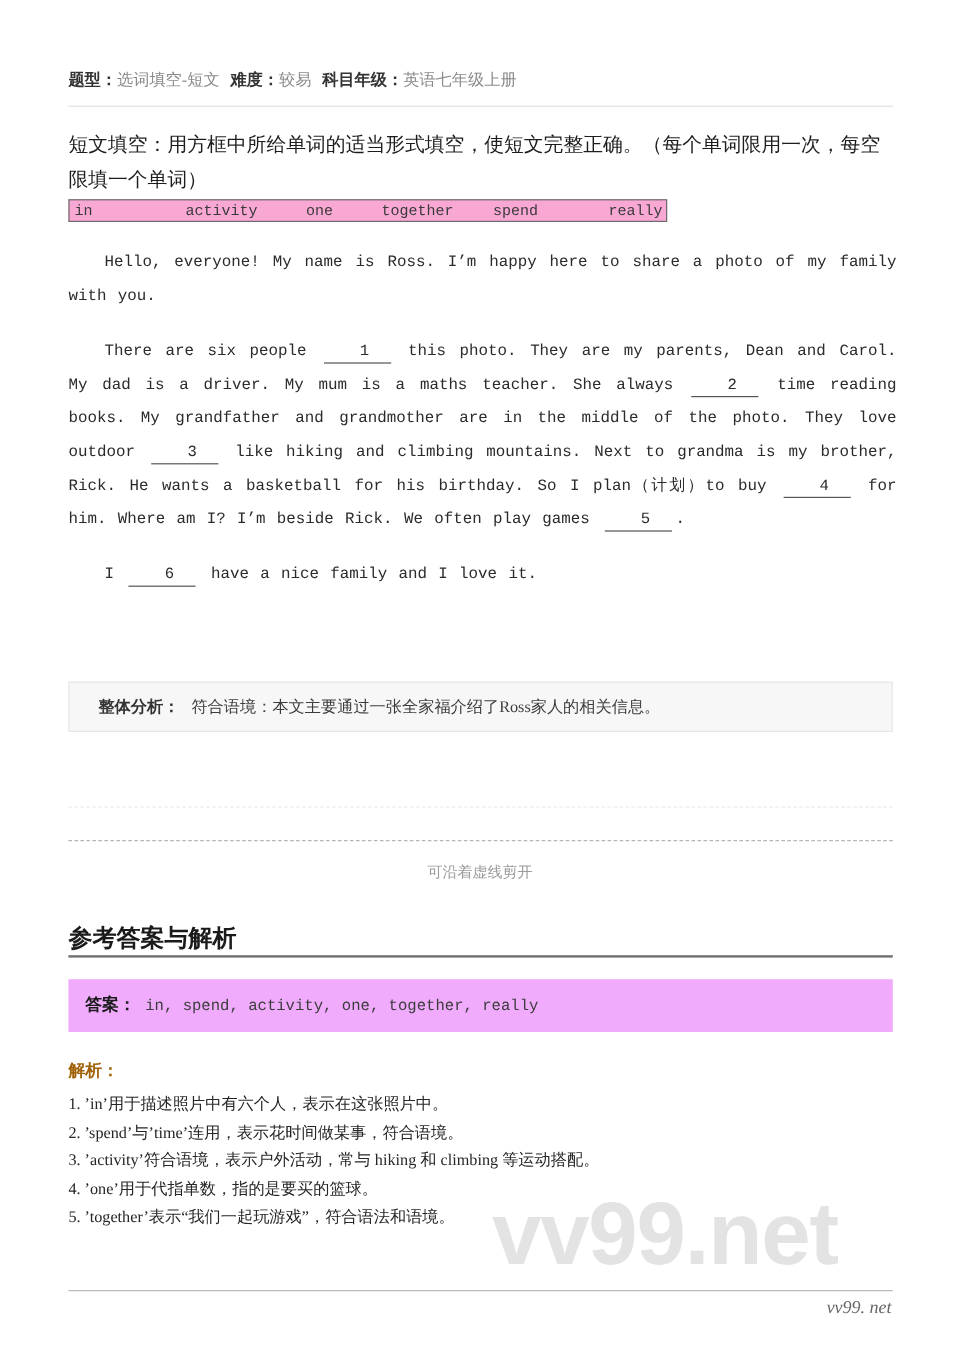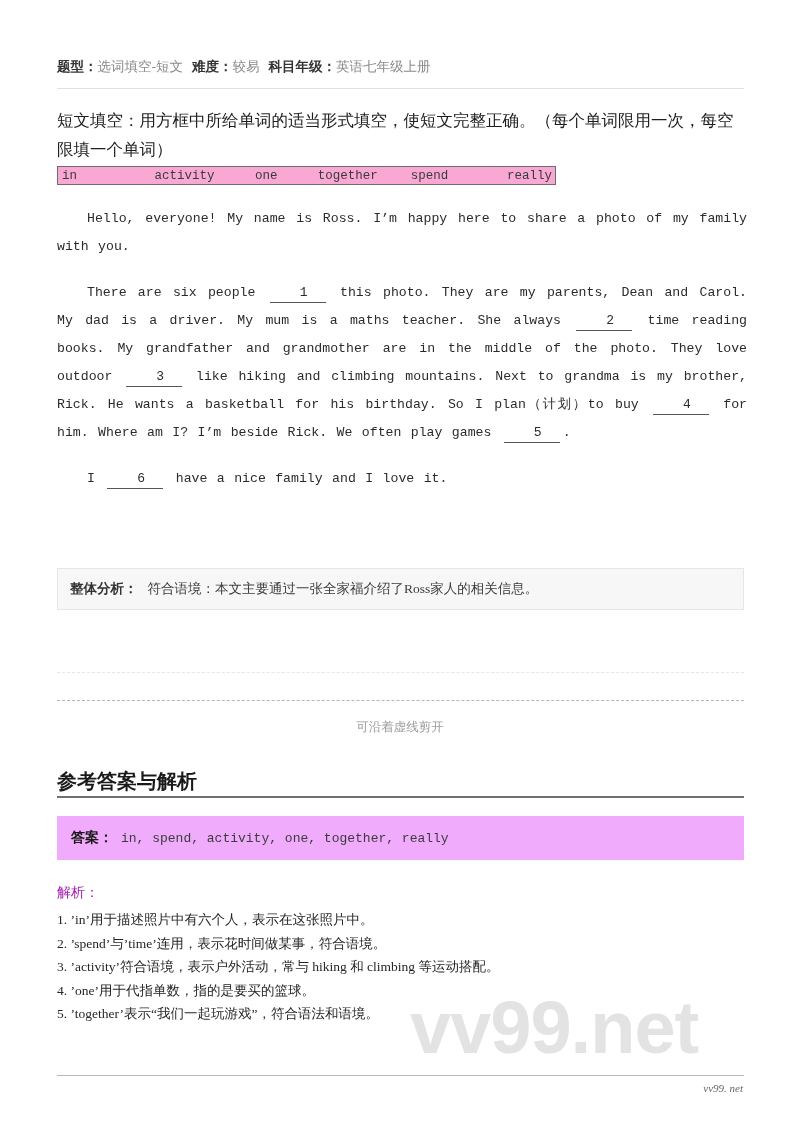--- a/index.html
+++ b/index.html
@@ -141,21 +141,21 @@
     position: absolute;
     left: 57px;
     top: 568px;
     width: 687px;
     height: 42px;
     box-sizing: border-box;
     background: #f7f7f7;
     border: 1px solid #e6e6e6;
     display: flex;
     align-items: center;
-    padding-left: 12px;
+    padding-left: 24px;
     font-size: 13.5px;
     color: #333;
   }
   .analysis-label {
     font-weight: bold;
     margin-right: 10px;
     white-space: nowrap;
   }
   .analysis-text { color: #3c3c3c; }
 
@@ -228,22 +228,22 @@
     font-size: 13px;
     color: #3c3c3c;
   }
 
   
   .expl-heading {
     position: absolute;
     left: 57px;
     top: 884px;
     font-size: 14px;
-    font-weight: normal;
-    color: #a21caf;
+    font-weight: bold;
+    color: #a16207;
   }
   .expl-body {
     position: absolute;
     left: 57px;
     top: 908px;
     width: 690px;
     font-size: 13.5px;
     line-height: 23.5px;
     color: #262626;
   }
@@ -257,21 +257,21 @@
     width: 687px;
     height: 1px;
     background: #b9b9b9;
   }
   .footer-text {
     position: absolute;
     right: 57px;
     top: 1082px;
     font-family: "Liberation Serif", "DejaVu Serif", serif;
     font-style: italic;
-    font-size: 11px;
+    font-size: 15px;
     color: #666;
   }
 </style>
 </head>
 <body>
 
 <div class="page">
 
   <div class="watermark">vv99.net</div>
 

